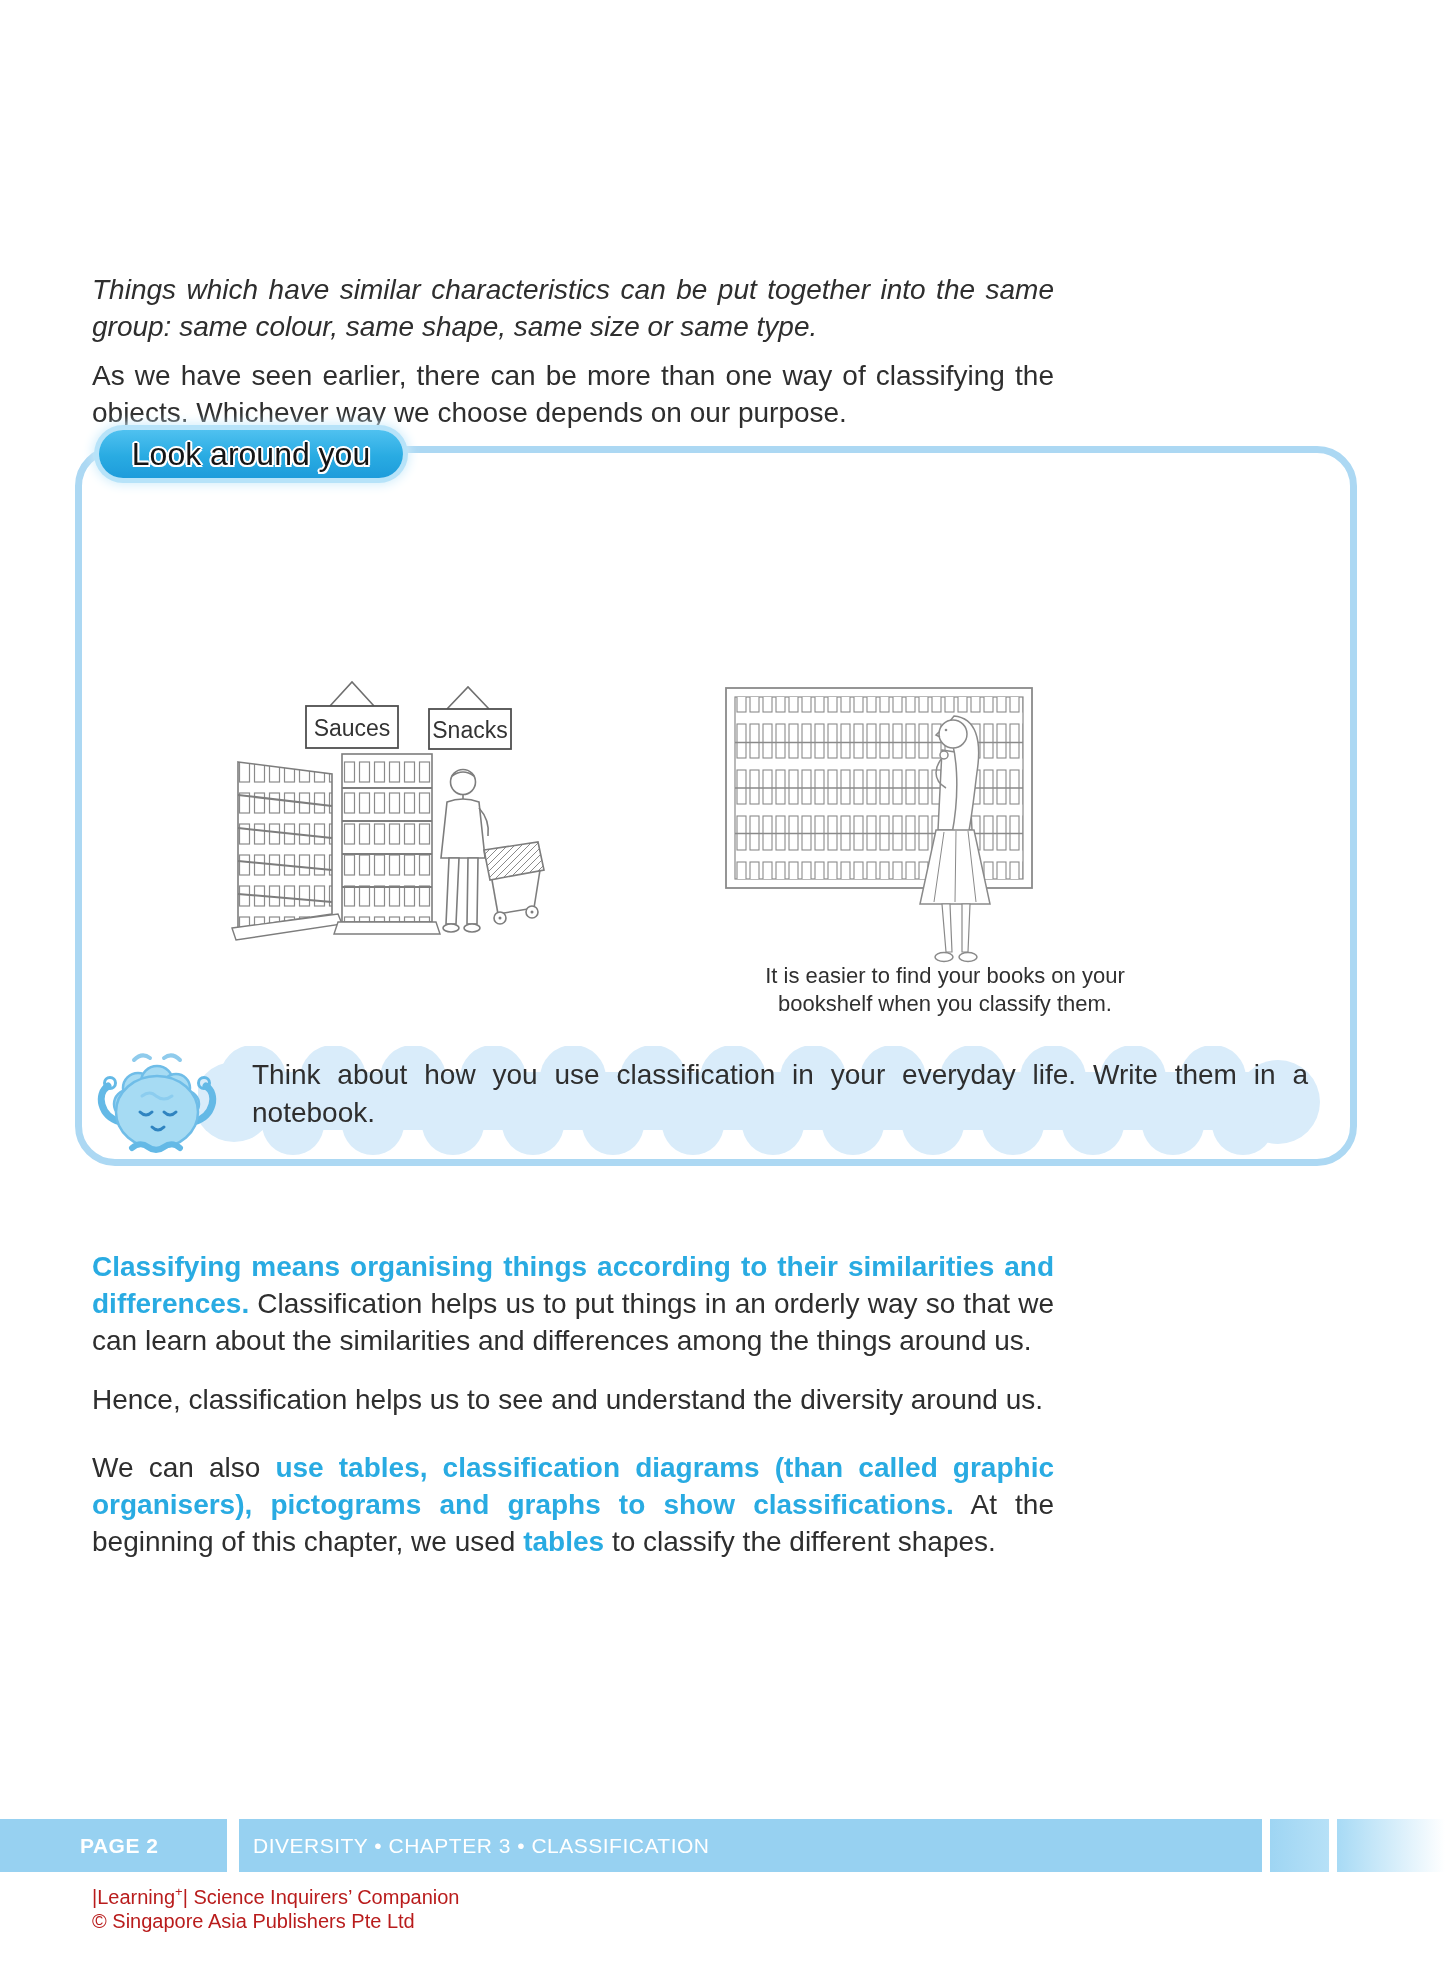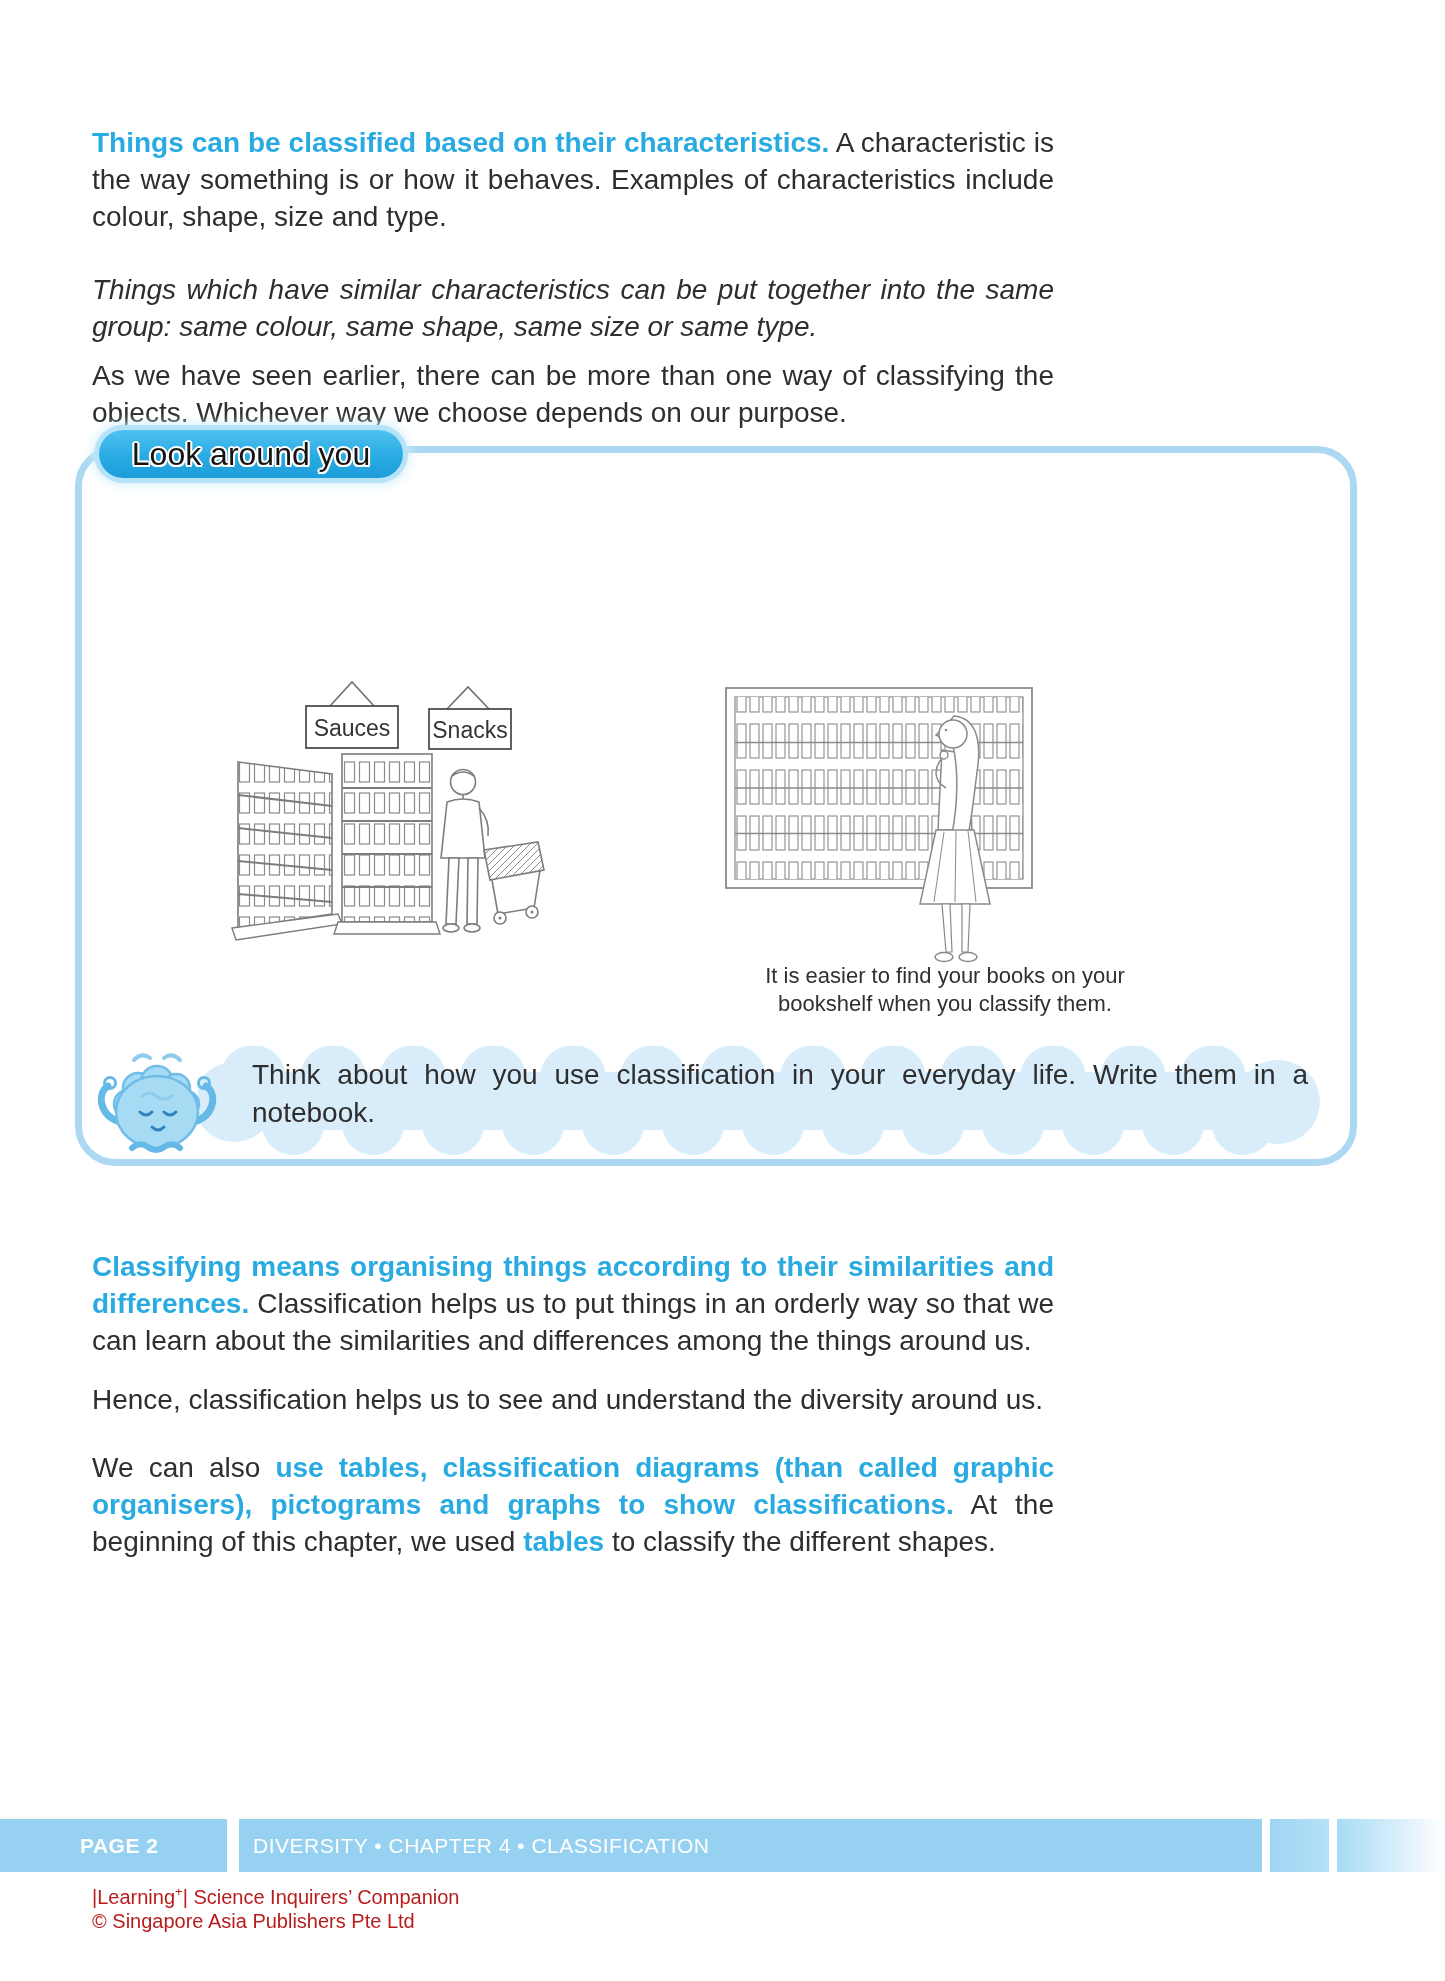--- a/index.html
+++ b/index.html
@@ -34,21 +34,20 @@
   .footer-seg{position:absolute;top:1819px;height:53px;background:var(--bar);}
   .footer-text{color:#ffffff;font-size:21px;letter-spacing:0.5px;line-height:53px;white-space:nowrap;}
   .smallline{position:absolute;left:92px;font-size:20px;color:#b91c1c;}
   sup{font-size:0.65em;}
 </style>
 </head>
 <body>
 
 <div class="page">
 
-  <p class="para" style="top:96px;"><span class="lead">Things can be classified based on their characteristics.</span><span> A characteristic is the way something is or how it behaves. Examples of characteristics include colour, shape, size and type.</span></p>
 
   <p class="para" style="top:243px;font-style:italic;">Things which have similar characteristics can be put together into the same group: same colour, same shape, same size or same type.</p>
 
   <p class="para" style="top:329px;">As we have seen earlier, there can be more than one way of classifying the objects. Whichever way we choose depends on our purpose.</p>
 
   <div class="lookbox"></div>
   <div class="pill">
     <span>Look around you</span>
   </div>
 
@@ -210,21 +209,21 @@
   <p class="para" style="top:1220px;"><span class="lead">Classifying means organising things according to their similarities and differences.</span><span> Classification helps us to put things in an orderly way so that we can learn about the similarities and differences among the things around us.</span></p>
 
   <p class="para" style="top:1358px;margin-top:23px;">Hence, classification helps us to see and understand the diversity around us.</p>
 
   <p class="para" style="top:1421px;"><span>We can also </span><span class="blue">use tables, classification diagrams (than called graphic organisers), pictograms and graphs to show classifications.</span><span> At the beginning of this chapter, we used </span><span class="blue">tables</span><span> to classify the different shapes.</span></p>
 
   <div class="footer-seg" style="left:0;width:227px;">
     <div class="footer-text" style="position:absolute;left:80px;font-weight:bold;">PAGE 2</div>
   </div>
   <div class="footer-seg" style="left:239px;width:1023px;">
-    <div class="footer-text" style="position:absolute;left:14px;">DIVERSITY • CHAPTER 4 • CLASSIFICATION</div>
+    <div class="footer-text" style="position:absolute;left:14px;">DIVERSITY • CHAPTER 3 • CLASSIFICATION</div>
   </div>
   <div class="footer-seg" style="left:1270px;width:59px;background:linear-gradient(90deg,#9ED5F3,#B7E1F7);"></div>
   <div class="footer-seg" style="left:1337px;width:108px;background:linear-gradient(90deg,#A7DAF5,rgba(255,255,255,0));"></div>
 
   <div class="smallline" style="top:1884px;"><span>|Learning</span><sup>+</sup><span>| Science Inquirers’ Companion</span></div>
   <div class="smallline" style="top:1910px;">© Singapore Asia Publishers Pte Ltd</div>
 
 </div>
 
 </body></html>

